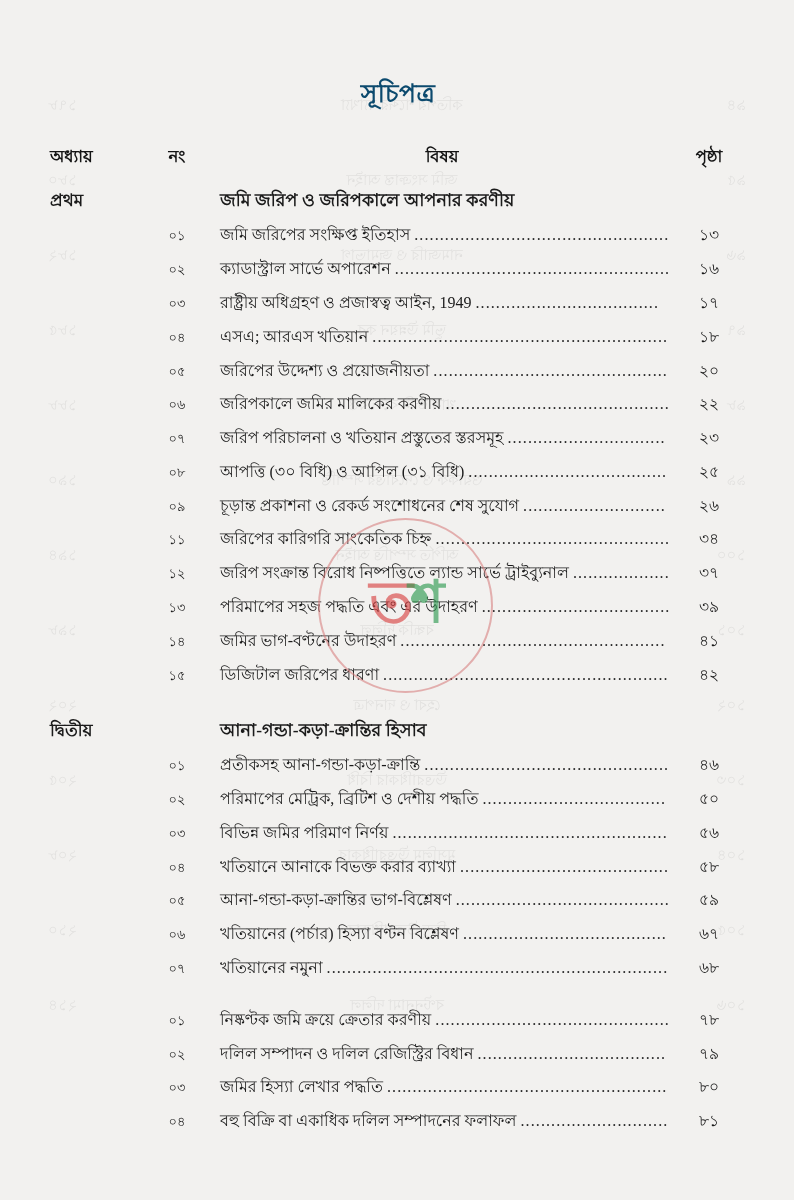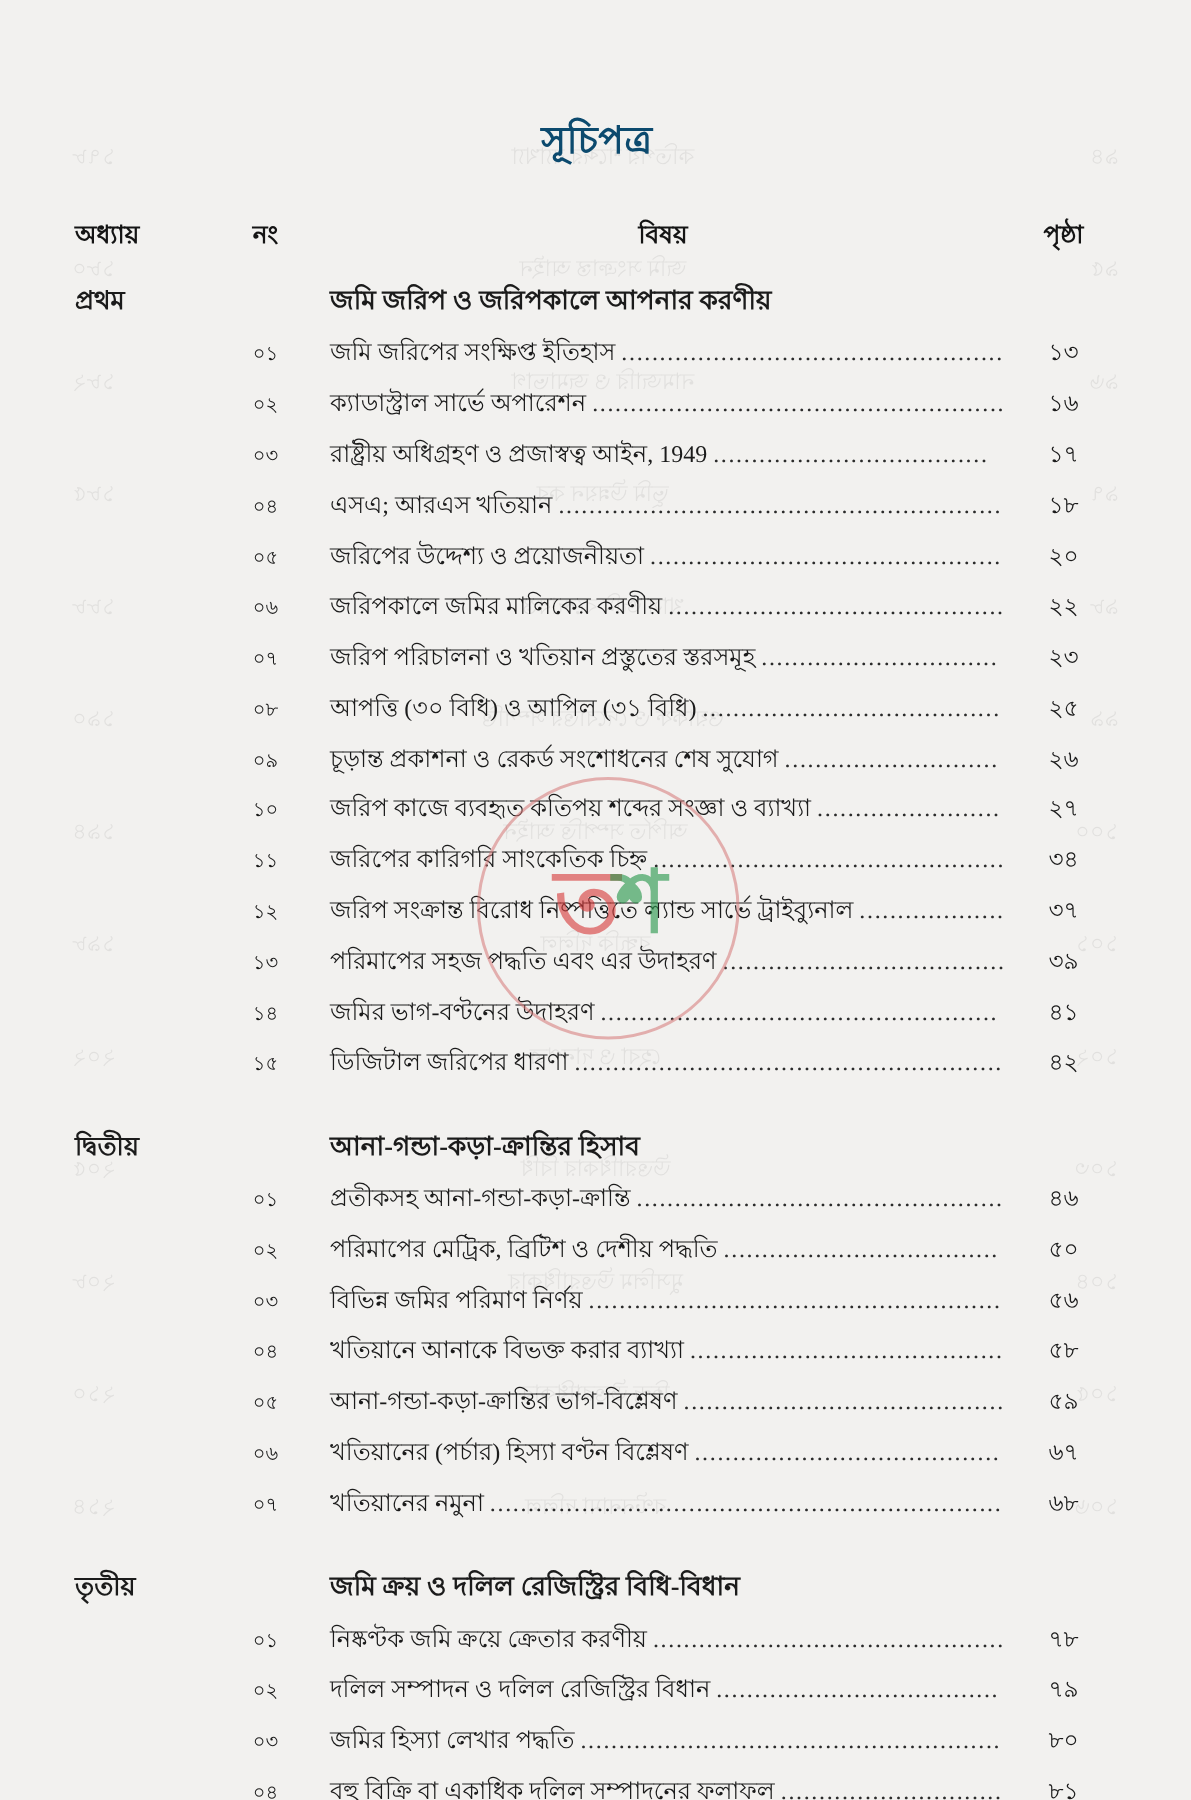--- a/index.html
+++ b/index.html
@@ -304,26 +304,20 @@
           <td class="page">২৫</td>
         </tr>
         <tr class="entry-row">
           <td></td>
           <td class="num">০৯</td>
           <td class="topic"><span class="topic-inner">চূড়ান্ত প্রকাশনা ও রেকর্ড সংশোধনের শেষ সুযোগ</span> <span class="dots">............................</span></td>
           <td class="page">২৬</td>
         </tr>
         <tr class="entry-row">
           <td></td>
-          <td class="num">১০</td>
-          <td class="topic"><span class="topic-inner">জরিপ কাজে ব্যবহৃত কতিপয় শব্দের সংজ্ঞা ও ব্যাখ্যা</span> <span class="dots">........................</span></td>
-          <td class="page">২৭</td>
-        </tr>
-        <tr class="entry-row">
-          <td></td>
           <td class="num">১১</td>
           <td class="topic"><span class="topic-inner">জরিপের কারিগরি সাংকেতিক চিহ্ন</span> <span class="dots">..............................................</span></td>
           <td class="page">৩৪</td>
         </tr>
         <tr class="entry-row">
           <td></td>
           <td class="num">১২</td>
           <td class="topic"><span class="topic-inner">জরিপ সংক্রান্ত বিরোধ নিষ্পত্তিতে ল্যান্ড সার্ভে ট্রাইব্যুনাল</span> <span class="dots">...................</span></td>
           <td class="page">৩৭</td>
         </tr>
@@ -391,26 +385,20 @@
           <td class="page">৬৭</td>
         </tr>
         <tr class="entry-row">
           <td></td>
           <td class="num">০৭</td>
           <td class="topic"><span class="topic-inner">খতিয়ানের নমুনা</span> <span class="dots">...................................................................</span></td>
           <td class="page">৬৮</td>
         </tr>
         <tr class="gap-row">
           <td colspan="4"></td>
-        </tr>
-        <tr class="section-row">
-          <td class="chap">তৃতীয়</td>
-          <td></td>
-          <td class="sect-title">জমি ক্রয় ও দলিল রেজিস্ট্রির বিধি-বিধান</td>
-          <td></td>
         </tr>
         <tr class="entry-row">
           <td></td>
           <td class="num">০১</td>
           <td class="topic"><span class="topic-inner">নিষ্কণ্টক জমি ক্রয়ে ক্রেতার করণীয়</span> <span class="dots">..............................................</span></td>
           <td class="page">৭৮</td>
         </tr>
         <tr class="entry-row">
           <td></td>
           <td class="num">০২</td>

